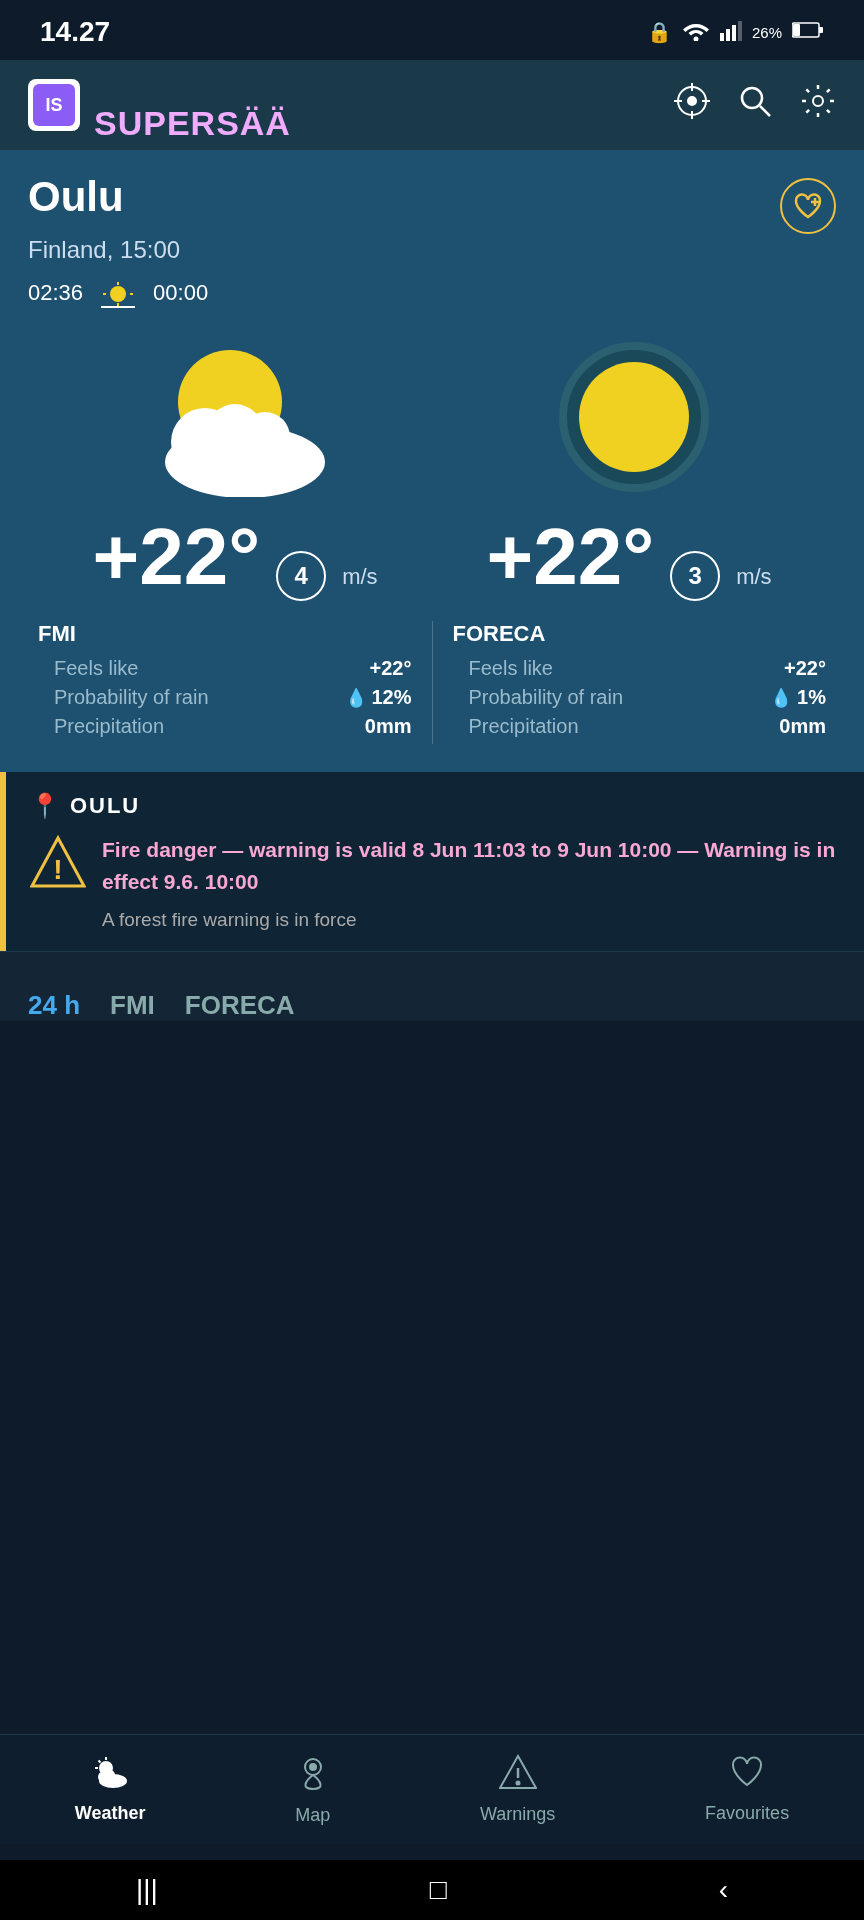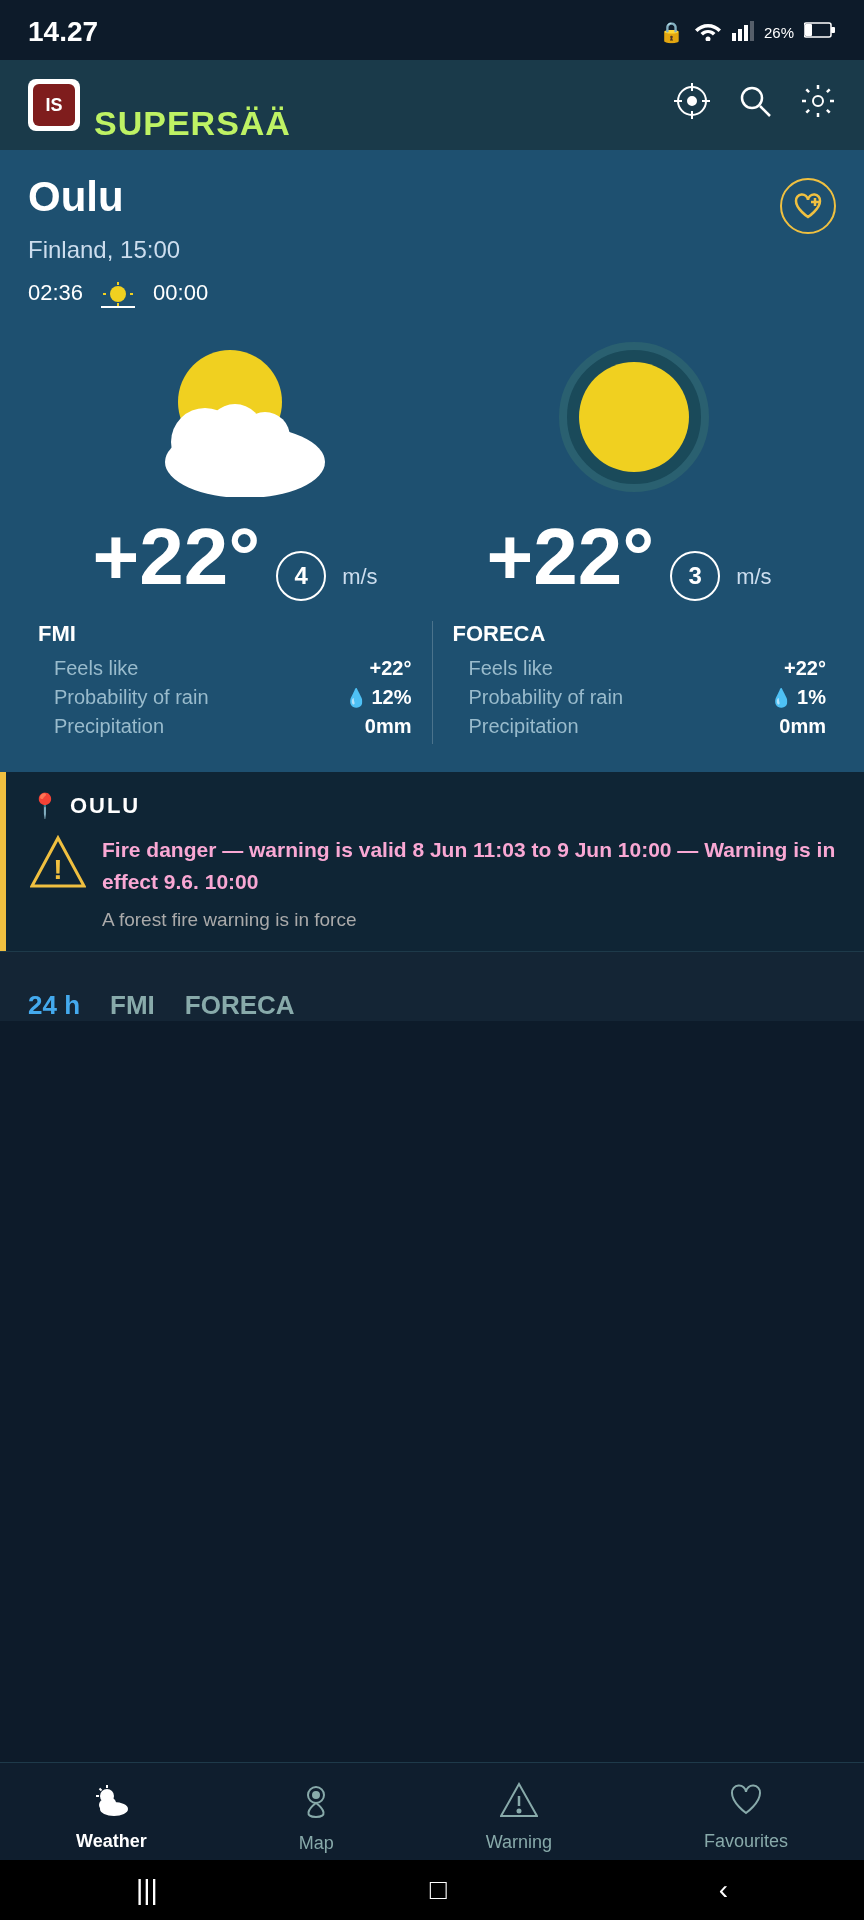--- a/index.html
+++ b/index.html
@@ -12,21 +12,21 @@
       color: white;
       overflow-x: hidden;
     }
 
     
     .status-bar {
       background: #0d1b2a;
       display: flex;
       justify-content: space-between;
       align-items: center;
-      padding: 12px 28px 8px;
+      padding: 12px 40px 8px;
       height: 60px;
     }
     .status-time {
       font-size: 28px;
       font-weight: bold;
       color: white;
     }
     .status-icons {
       display: flex;
       align-items: center;
@@ -57,34 +57,34 @@
       background: white;
       border-radius: 8px;
       display: flex;
       align-items: center;
       justify-content: center;
       position: relative;
     }
     .logo-icon-inner {
       width: 42px;
       height: 42px;
-      background: #7f1d1d;
+      background: #8b5cf6;
       border-radius: 6px;
       display: flex;
       align-items: center;
       justify-content: center;
       color: white;
       font-size: 18px;
       font-weight: bold;
       text-align: right;
     }
     .logo-text {
       font-size: 34px;
       font-weight: bold;
-      color: #bef264;
+      color: #f0abfc;
       letter-spacing: 1px;
       margin-top: 37px;
     }
     .header-icons {
       display: flex;
       gap: 28px;
       align-items: center;
     }
     .header-icon {
       font-size: 34px;
@@ -327,21 +327,21 @@
     .tab-active {
       color: #4ae;
     }
     .tab-inactive {
       color: #8aa;
     }
 
     
     .bottom-nav {
       position: fixed;
-      bottom: 48px;
+      bottom: 76px;
       left: 0;
       width: 864px;
       background: #0f1e2e;
       display: flex;
       justify-content: space-around;
       align-items: center;
       height: 110px;
       border-top: 1px solid #1e3a4a;
     }
     .nav-item {
@@ -615,21 +615,21 @@
     <span class="nav-label">Map</span>
   </div>
   <div class="nav-item">
     <span class="nav-icon">
       <svg width="38" height="36" viewBox="0 0 38 36" fill="none" stroke="#8aa" stroke-width="2">
         <polygon points="19,2 37,34 1,34"></polygon>
         <line x1="19" y1="14" x2="19" y2="24" stroke="#8aa" stroke-width="2.5"></line>
         <circle cx="19" cy="29" r="1.5" fill="#8aa"></circle>
       </svg>
     </span>
-    <span class="nav-label">Warning</span>
+    <span class="nav-label">Warnings</span>
   </div>
   <div class="nav-item">
     <span class="nav-icon">
       <svg width="36" height="34" viewBox="0 0 36 34" fill="none" stroke="#8aa" stroke-width="2">
         <path d="M18 30S4 20 4 10a7 7 0 0 1 14-1 7 7 0 0 1 14 1c0 10-14 20-14 20z"></path>
       </svg>
     </span>
     <span class="nav-label">Favourites</span>
   </div>
 </div>

